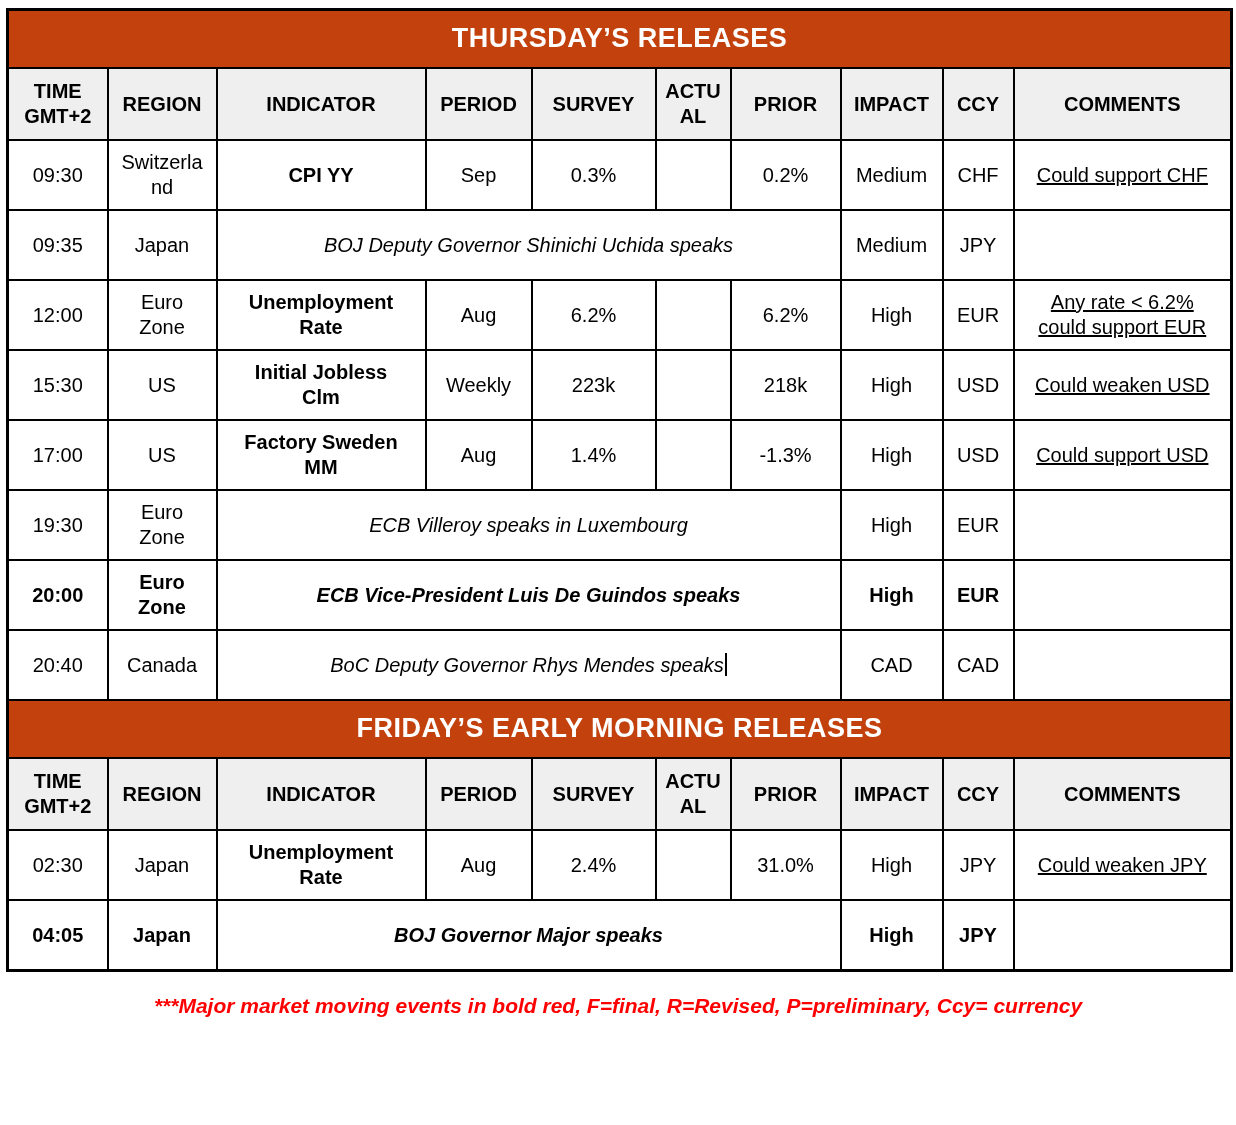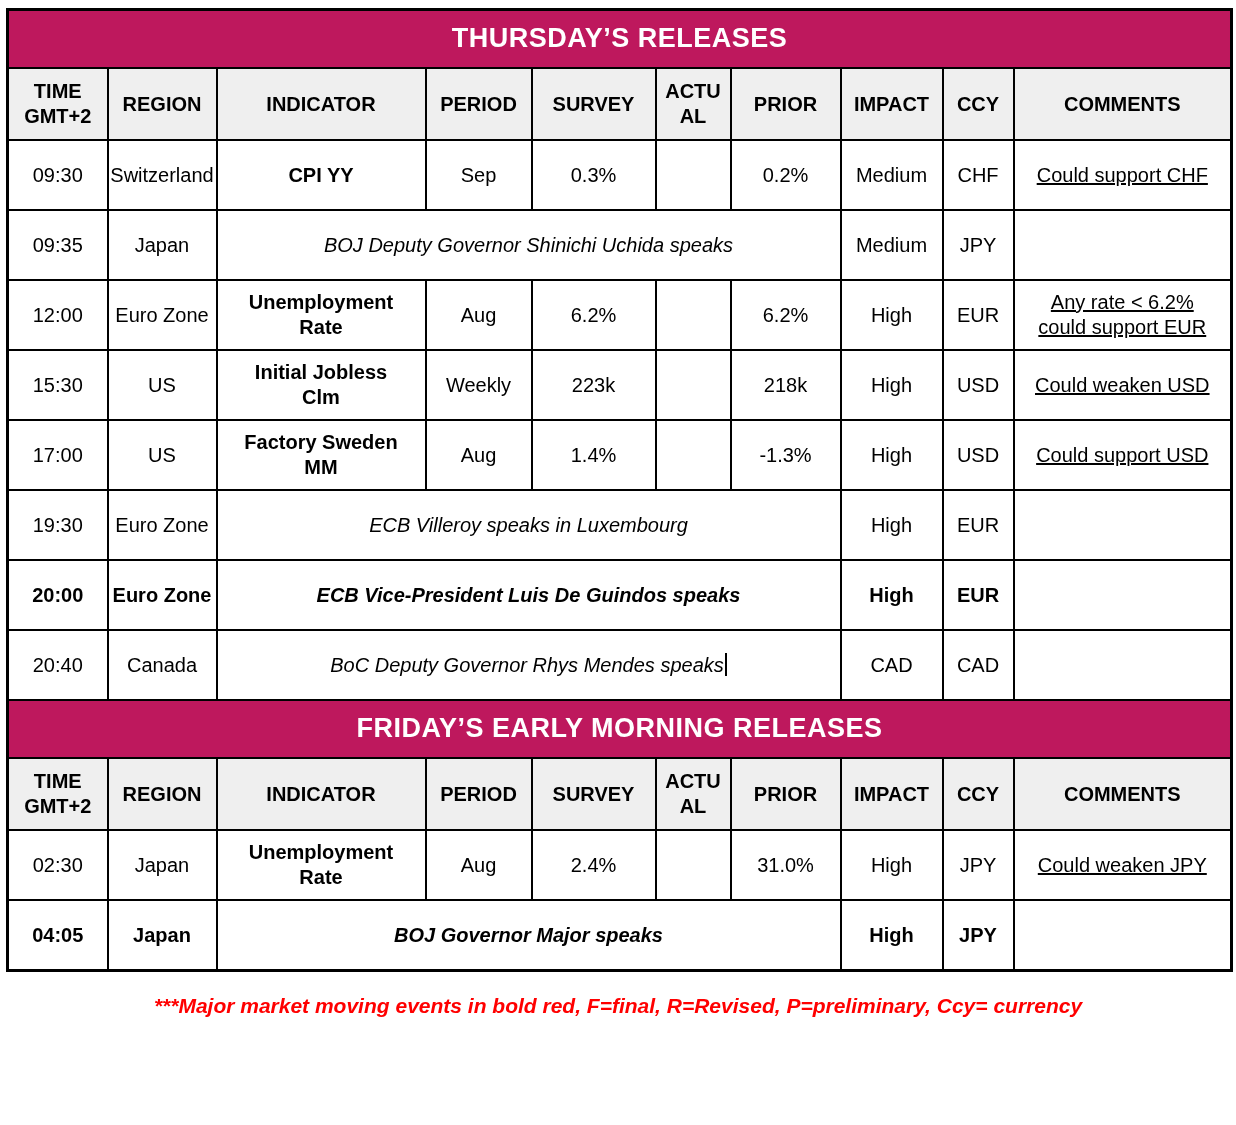--- a/index.html
+++ b/index.html
@@ -24,39 +24,39 @@
   td, th {
     border: 2px solid #000;
     text-align: center;
     vertical-align: middle;
     font-size: 20px;
     line-height: 1.25;
     padding: 3px 8px;
     overflow: hidden;
   }
   td.banner {
-    background: #be185d;
+    background: #c2410c;
     color: #ffffff;
     font-weight: bold;
     font-size: 27px;
     height: 52px;
     letter-spacing: 0.5px;
     padding: 2px;
   }
   tr.header-row th {
     background: #efefef;
     font-weight: bold;
     font-size: 20px;
     height: 64px;
     padding: 3px 4px;
   }
   tr.header-row th.c-actual { word-break: break-all; }
   tr.data-row td { height: 60px; background: #ffffff; }
   tr.bold-row td { font-weight: bold; }
-  td.c-region { padding: 3px 0; overflow-wrap: anywhere; }
+  td.c-region { padding: 3px 12px; overflow-wrap: anywhere; }
   td.c-indicator { padding: 3px 16px; font-weight: bold; }
   td.c-comments { padding: 3px 14px; text-decoration: underline; }
   td.c-time { padding: 4px 4px; }
   td.c-event { padding: 3px 10px; font-style: italic; }
   .caret {
     display: inline-block;
     width: 0;
     border-left: 2px solid #000;
     height: 23px;
     vertical-align: -4px;

